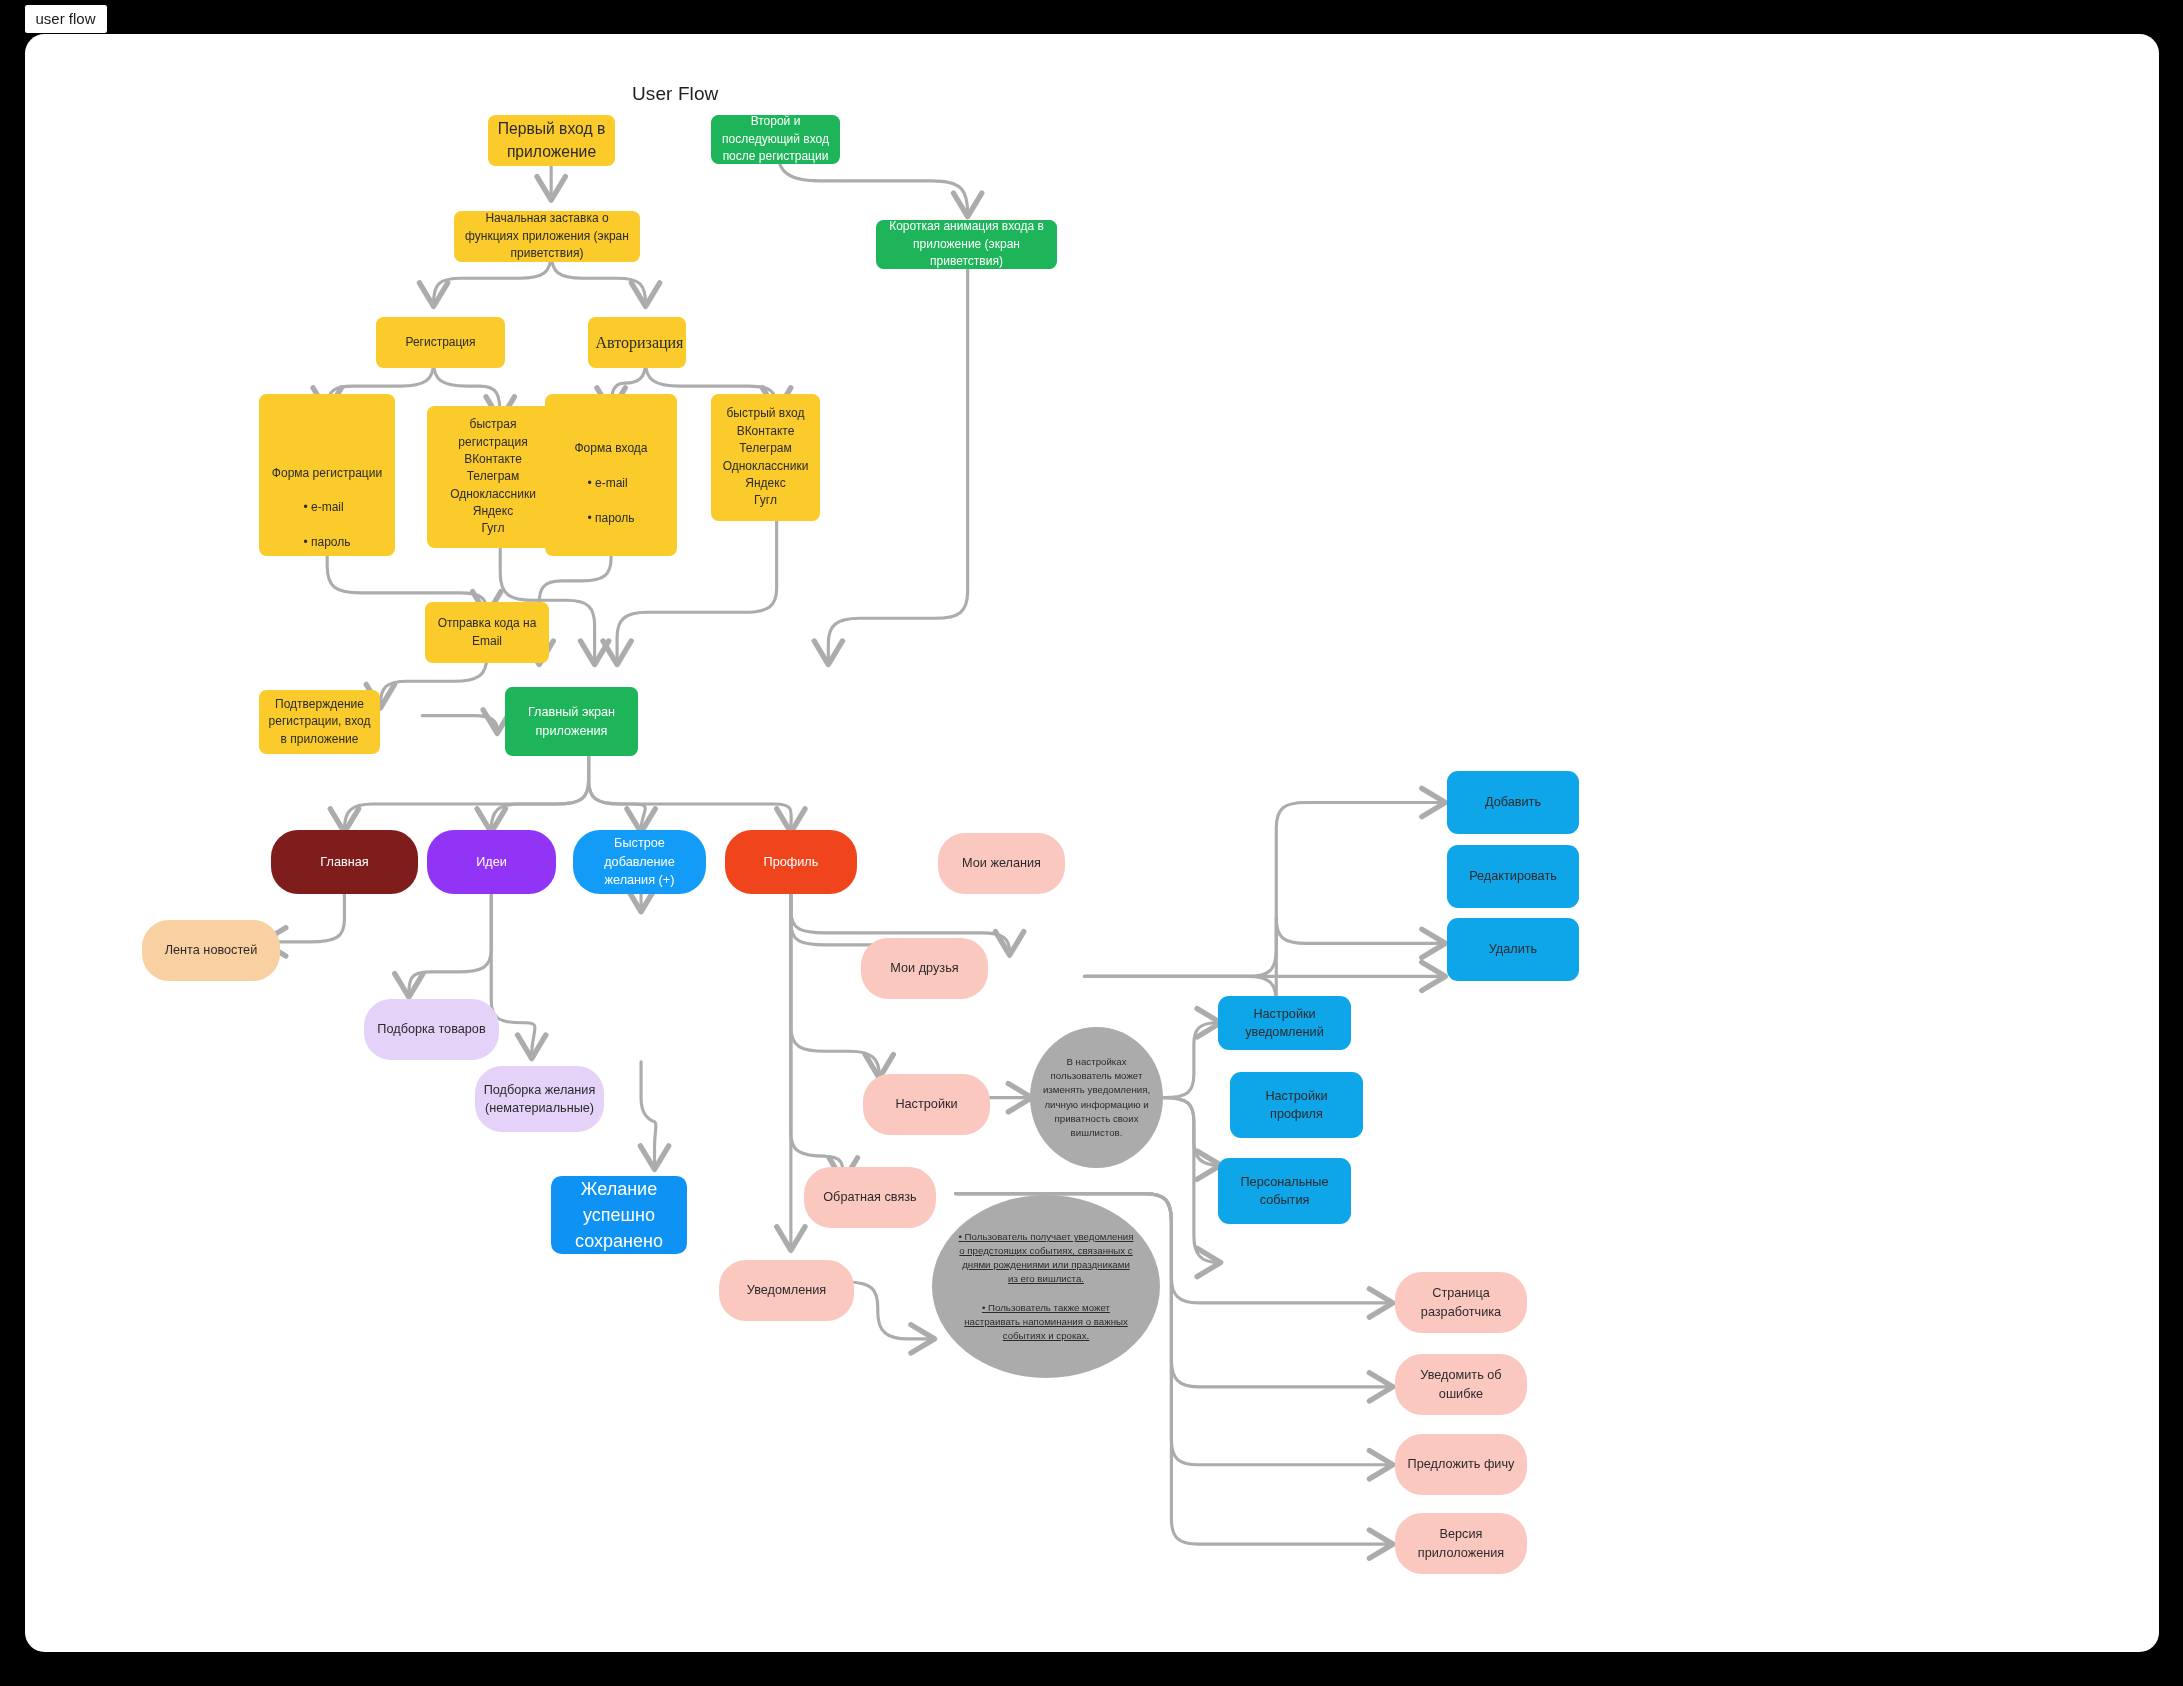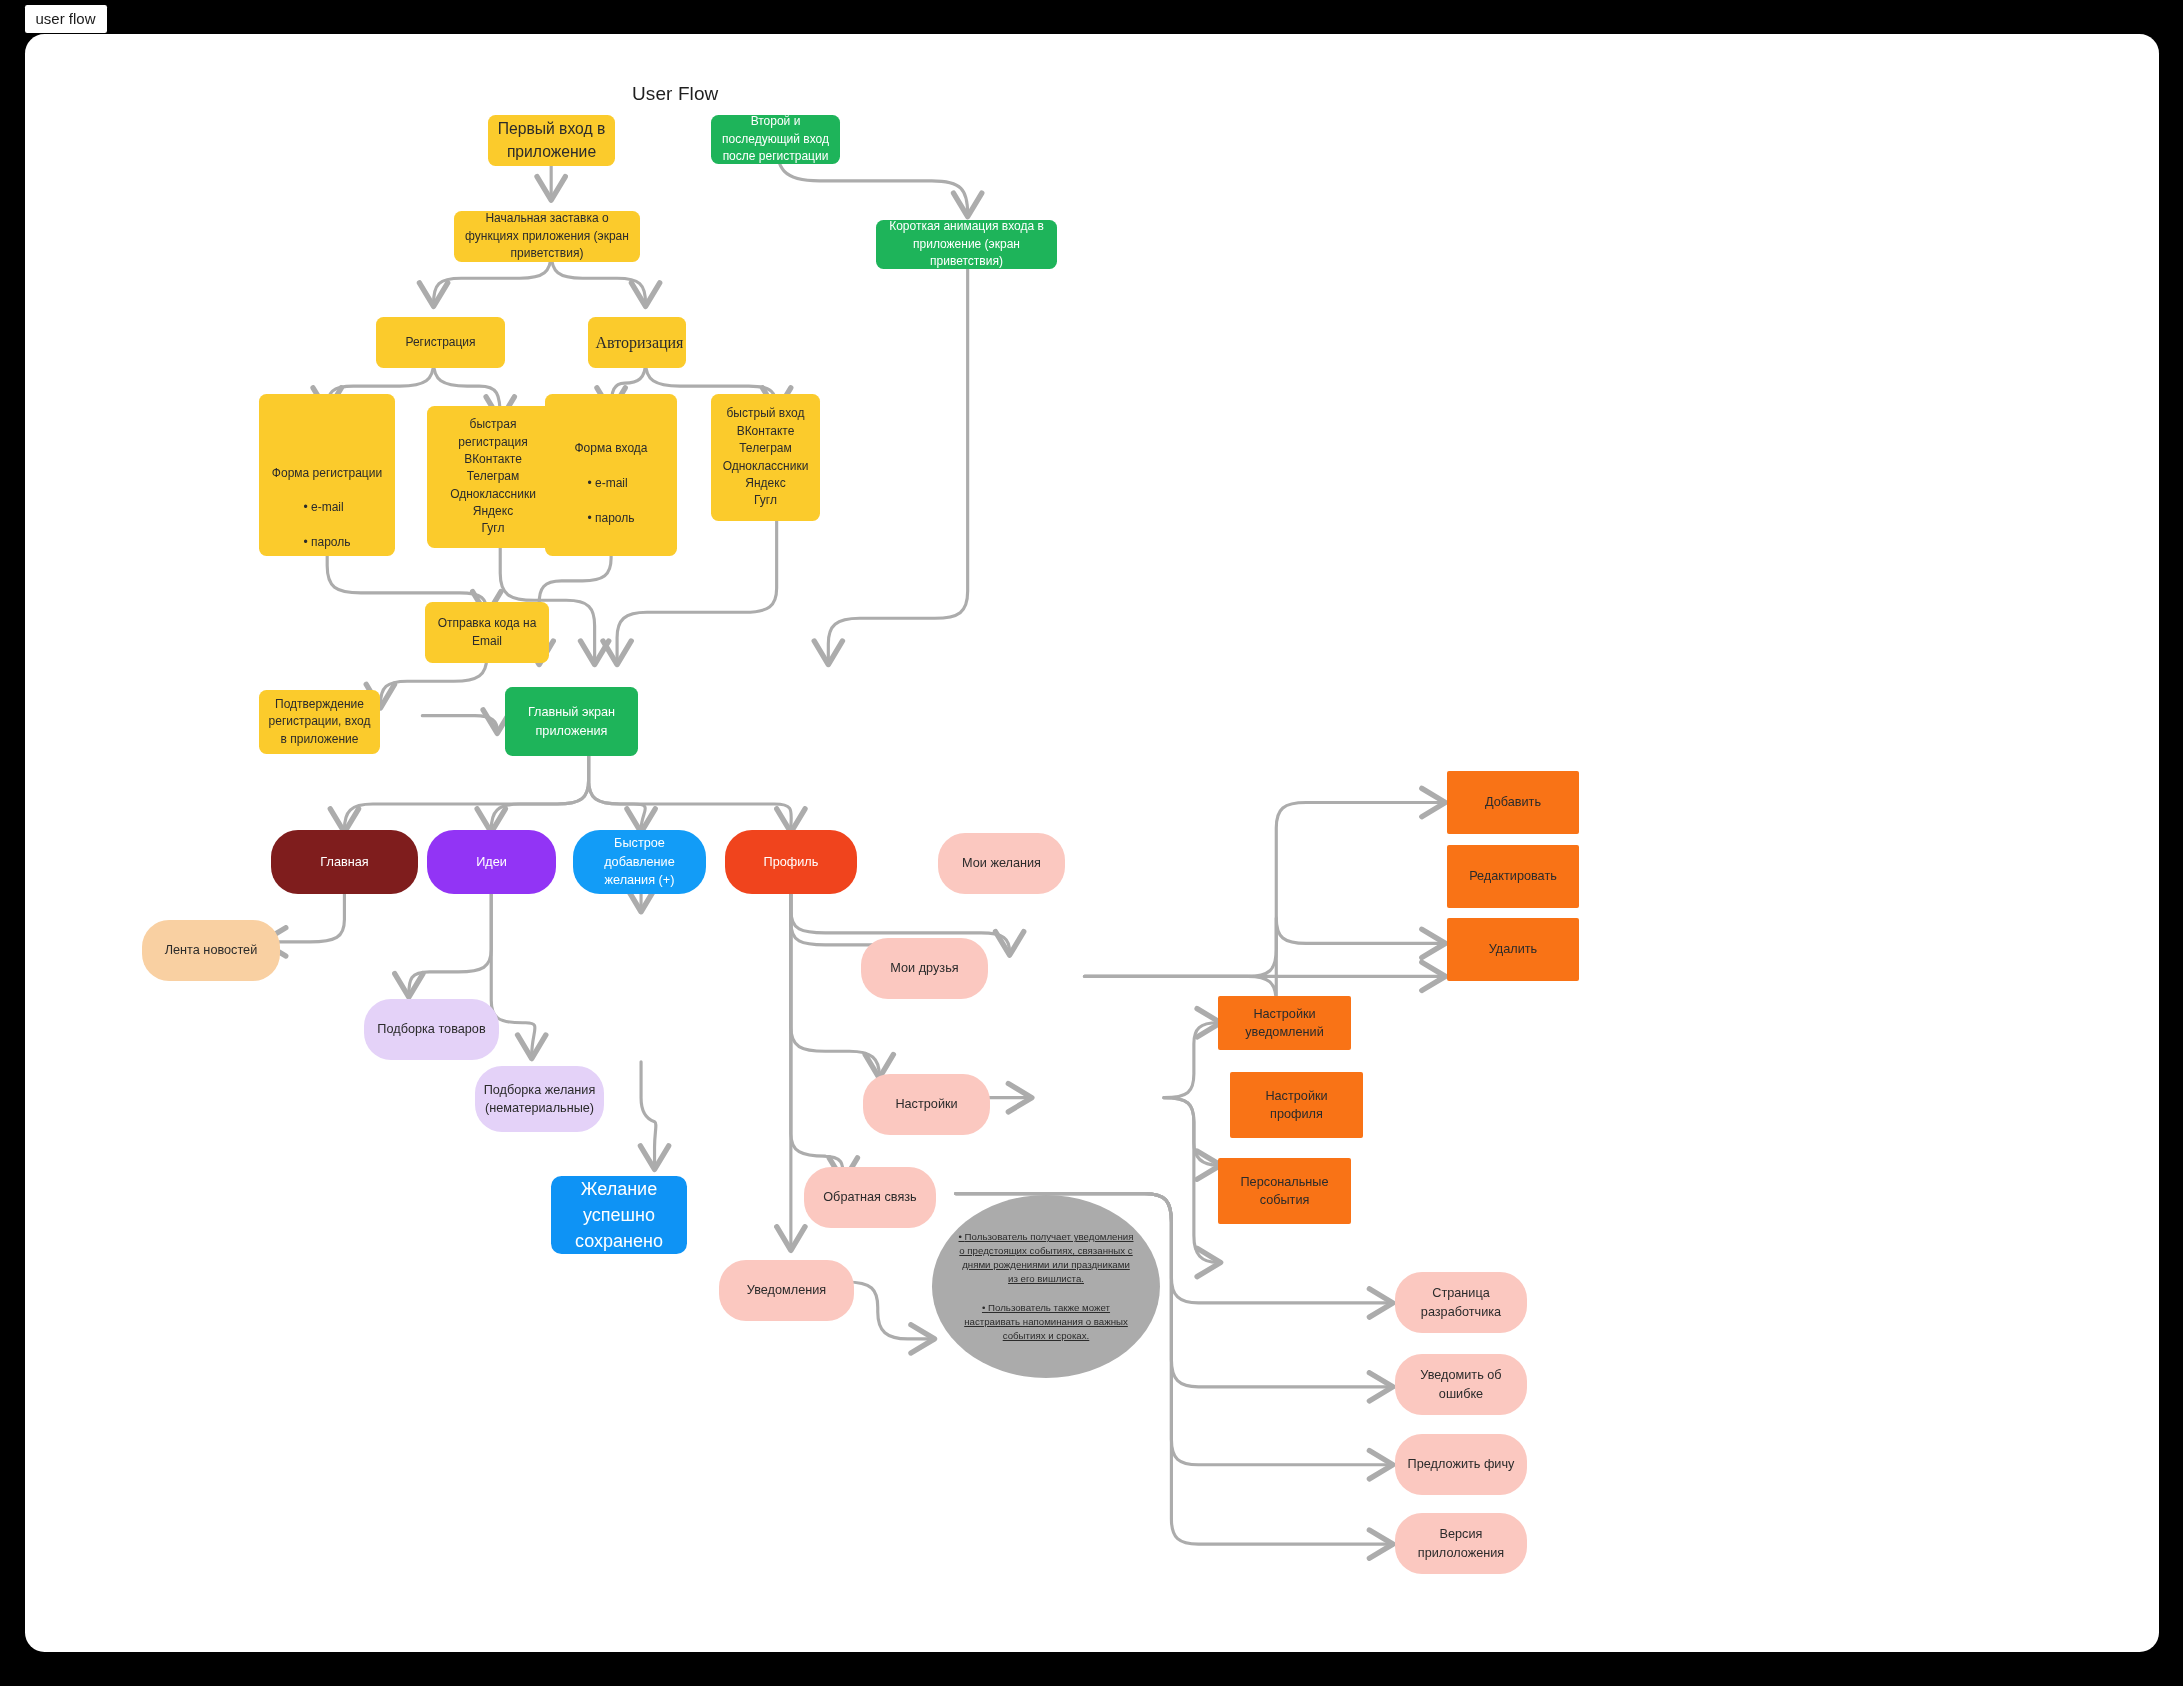--- a/index.html
+++ b/index.html
@@ -37,21 +37,21 @@
   .yellow{background:#FBCB2C;border-radius:7.5px;}
   .green{background:#1EB45A;border-radius:7.5px;}
   .orange{background:#7f1d1d;border-radius:27px;}
   .violet{background:#9234F5;border-radius:27px;}
   .blue{background:#129CF7;border-radius:27px;}
   .red{background:#F0441D;border-radius:27px;}
   .blue-oval{background:#129CF7;border-radius:90px/112px;}
   .blue-sq{background:#0E93F5;border-radius:10.5px;}
   .peach{background:#F9D0A2;border-radius:27px;}
   .lilac{background:#E4D2F8;border-radius:27px;}
-  .pink{background:#f97316;border-radius:2px;}
+  .pink{background:#0ea5e9;border-radius:11px;}
   .pink-r{background:#FBC8C0;border-radius:27px;}
   .grey-ell{background:#ABABAB;border-radius:50%;}
 
   .bullets{display:block;text-align:center;}
   .bullets .b{display:block;}
   .bul-left{text-align:left;display:inline-block;}
 </style>
 </head>
 <body>
 
@@ -280,20 +280,23 @@
       </div>
 
       <div class="node pink" style="left:1422px;top:811px;width:132px;height:63px;font-size:12.7px;">
         <span class="lbl">Редактировать</span>
       </div>
 
       <div class="node pink" style="left:1422px;top:884px;width:132px;height:63px;font-size:12.7px;">
         <span class="lbl">Удалить</span>
       </div>
 
+      <div class="node grey-ell" style="left:1005px;top:993px;width:133px;height:141px;font-size:9.7px;">
+        <span class="lbl">В настройках пользователь может изменять уведомления, личную информацию и приватность своих вишлистов.</span>
+      </div>
 
       <div class="node pink" style="left:1193px;top:962px;width:133px;height:54px;font-size:12.7px;">
         <span class="lbl">Настройки уведомлений</span>
       </div>
 
       <div class="node pink" style="left:1193px;top:1038px;width:133px;height:66px;font-size:12.7px;margin-left:12px;">
         <span class="lbl">Настройки профиля</span>
       </div>
 
       <div class="node pink" style="left:1193px;top:1124px;width:133px;height:66px;font-size:12.7px;">

